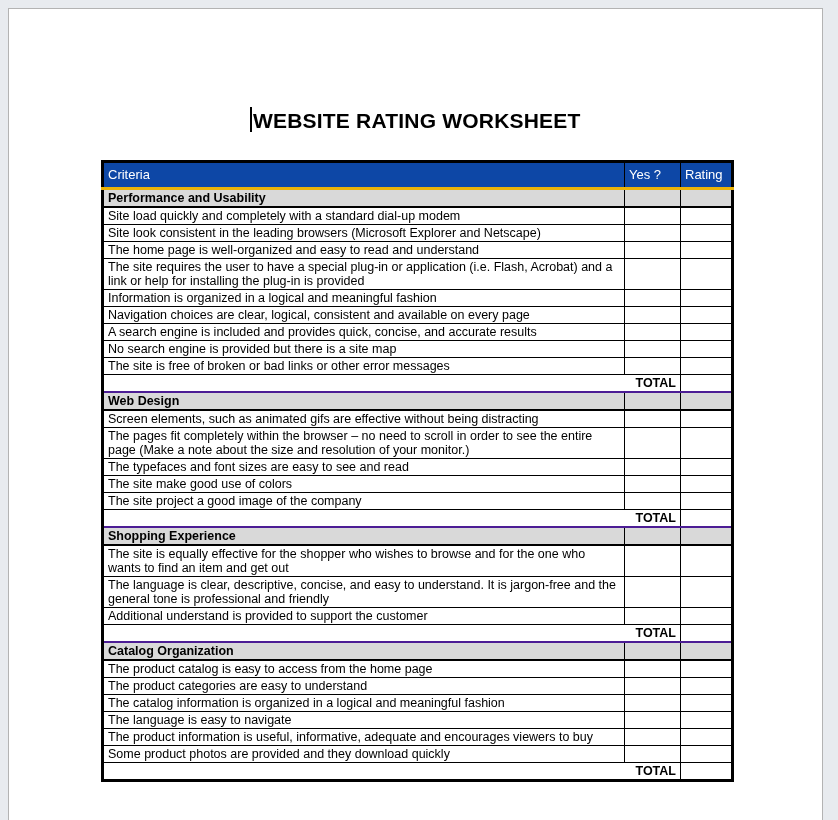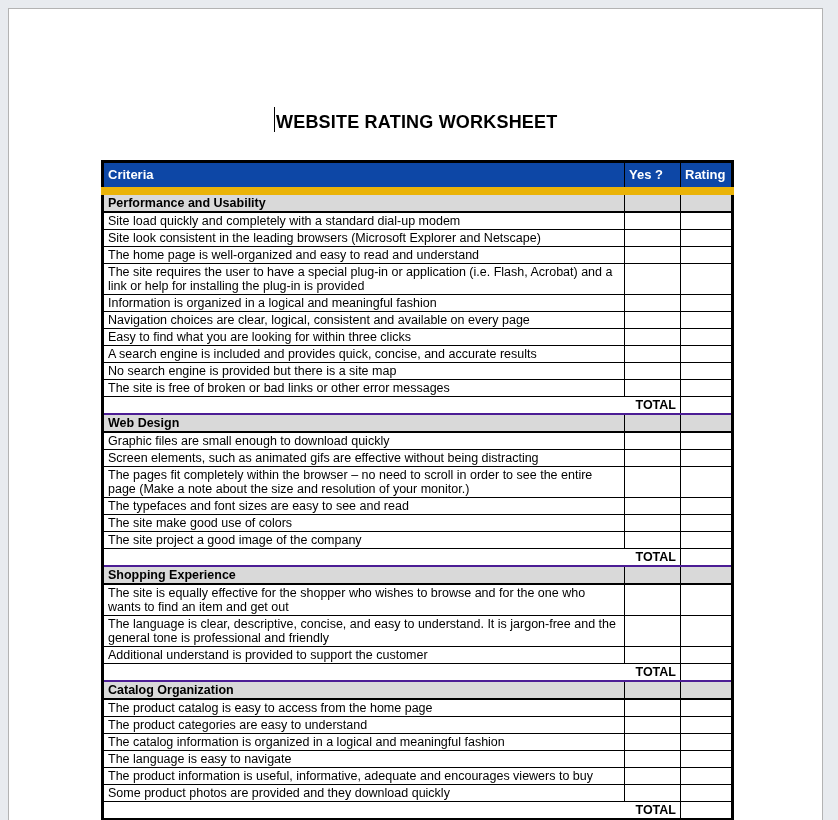--- a/index.html
+++ b/index.html
@@ -6,21 +6,21 @@
   html,body { width:838px; height:820px; overflow:hidden;
               background:#E8EBEF; font-family:"Liberation Sans", sans-serif; }
 
   .page {
     position:absolute; left:8px; top:8px; width:815px; height:1100px;
     background:#ffffff; border:1px solid #b3b3b3;
   }
 
   .title-row { margin-top:98px; text-align:center; white-space:nowrap; }
   .doc-title {
-    font-size:18px; font-weight:bold; color:#000; letter-spacing:0.2px;
+    font-size:21px; font-weight:bold; color:#000; letter-spacing:0.2px;
     display:inline;
   }
   .caret {
     display:inline-block; width:1.5px; height:25px; background:#000;
     vertical-align:-4px; margin-right:1px;
   }
 
   table.worksheet {
     position:absolute; left:92px; top:151px; width:630px;
     border-collapse:collapse; table-layout:fixed;
@@ -30,22 +30,22 @@
   table.worksheet td, table.worksheet th {
     border:1px solid #000;
     padding:1px 4px;
     line-height:14px;
     vertical-align:top;
     overflow:hidden;
   }
   table.worksheet th {
     background:var(--header-bg, #0D47A6);
     color:var(--header-text, #fff);
-    font-size:13px; font-weight:bold; text-align:left;
-    padding:5px 4px; border-bottom:8px solid #eab308;
+    font-size:13px; font-weight:normal; text-align:left;
+    padding:5px 4px; border-bottom:3px solid #eab308;
   }
   tr.section-row td {
     background:var(--section-bg, #D9D9D9);
     font-weight:bold;
     border-top:2px solid #4c1d95; border-bottom:2px solid #000;
   }
   tr.total-row td.total-cell {
     font-weight:bold; text-align:right; padding-right:4px;margin-top:11px;
   }
 </style>
@@ -101,50 +101,40 @@
           <td>Information is organized in a logical and meaningful fashion</td>
           <td></td>
           <td></td>
         </tr>
         <tr>
           <td>Navigation choices are clear, logical, consistent and available on every page</td>
           <td></td>
           <td></td>
         </tr>
         <tr>
-          <td>Easy to find what you are looking for within three clicks</td>
-          <td></td>
-          <td></td>
-        </tr>
-        <tr>
           <td>A search engine is included and provides quick, concise, and accurate results</td>
           <td></td>
           <td></td>
         </tr>
         <tr>
           <td>No search engine is provided but there is a site map</td>
           <td></td>
           <td></td>
         </tr>
         <tr>
           <td>The site is free of broken or bad links or other error messages</td>
           <td></td>
           <td></td>
         </tr>
         <tr class="total-row">
           <td class="total-cell" colspan="2">TOTAL</td>
           <td></td>
         </tr>
         <tr class="section-row">
           <td>Web Design</td>
-          <td></td>
-          <td></td>
-        </tr>
-        <tr>
-          <td>Graphic files are small enough to download quickly</td>
           <td></td>
           <td></td>
         </tr>
         <tr>
           <td>Screen elements, such as animated gifs are effective without being distracting</td>
           <td></td>
           <td></td>
         </tr>
         <tr>
           <td>The pages fit completely within the browser – no need to scroll in order to see the entire page (Make a note about the size and resolution of your monitor.)</td>

